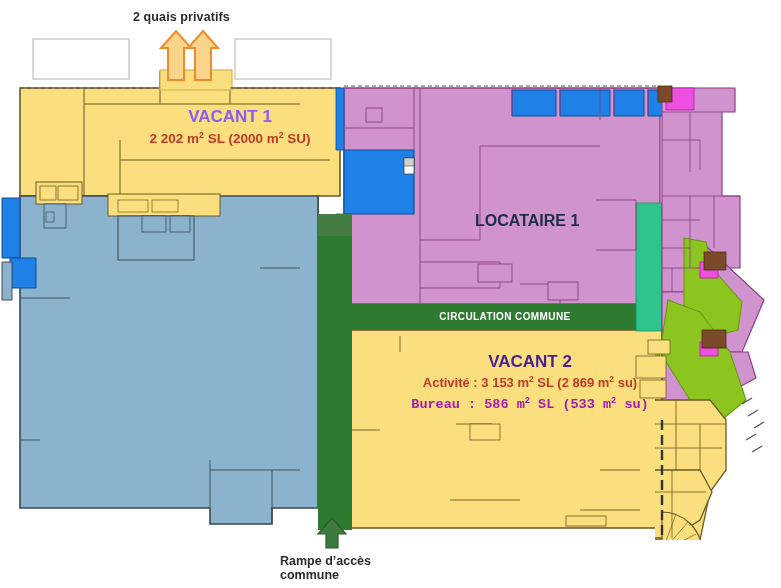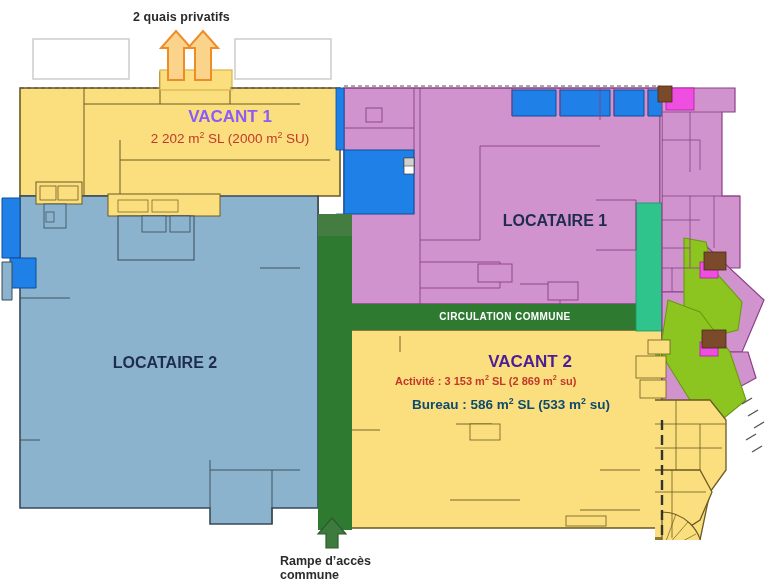--- a/index.html
+++ b/index.html
@@ -24,38 +24,38 @@
     font-size:12.5px;font-weight:bold;color:#2b2b2b;
     line-height:14px;width:94px;
   }
 
   .lbl-vac1-t{
     left:130px;top:107px;width:200px;text-align:center;
     font-size:17px;font-weight:bold;color:#8b5cf6;
   }
   .lbl-vac1-s{
     left:90px;top:131px;width:280px;text-align:center;
-    font-size:13.5px;font-weight:normal;color:#c0392b;
+    font-size:13.5px;font-weight:bold;color:#c0392b;
   }
 
   .lbl-vac2-t{
     left:430px;top:352px;width:200px;text-align:center;
     font-size:17px;font-weight:bold;color:#4c1d95;
   }
   .lbl-vac2-a{
-    left:395px;top:375px;width:270px;text-align:left;
-    font-size:11px;font-weight:bold;color:#c0392b;
+    left:395px;top:375px;width:270px;text-align:center;
+    font-size:13px;font-weight:bold;color:#c0392b;
   }
   .lbl-vac2-b{
-    left:376px;top:397px;width:270px;text-align:center;
-    font-size:13.5px;font-weight:bold;color:#0c4a6e;
+    left:395px;top:397px;width:270px;text-align:center;
+    font-size:13.5px;font-weight:bold;color:#a21caf;font-family:Liberation Mono, monospace;
   }
 
   .lbl-loc1{
-    left:475px;top:212px;width:160px;text-align:center;
+    left:475px;top:212px;width:160px;
     font-size:16px;font-weight:bold;color:#1f2d4d;
   }
   .lbl-loc2{
     left:85px;top:354px;width:160px;text-align:center;
     font-size:16px;font-weight:bold;color:#1f2d4d;
   }
   .lbl-circ{
     left:375px;top:311px;width:260px;text-align:center;
     font-size:10px;font-weight:bold;color:#ffffff;letter-spacing:.4px;
   }
@@ -289,21 +289,20 @@
 
   <div class="lbl lbl-quais">2 quais privatifs</div>
 
   <div class="lbl lbl-vac1-t">VACANT 1</div>
   <div class="lbl lbl-vac1-s">
     2&nbsp;202 m<sup>2</sup> SL (2000 m<sup>2</sup> SU)
   </div>
 
   <div class="lbl lbl-loc1">LOCATAIRE 1</div>
 
-  <div class="lbl lbl-loc2">LOCATAIRE 2</div>
 
   <div class="lbl lbl-circ">CIRCULATION COMMUNE</div>
 
   <div class="lbl lbl-vac2-t">VACANT 2</div>
   <div class="lbl lbl-vac2-a">
     Activité : 3&nbsp;153 m<sup>2</sup> SL (2&nbsp;869 m<sup>2</sup> su)
   </div>
   <div class="lbl lbl-vac2-b">
     Bureau : 586 m<sup>2</sup> SL (533 m<sup>2</sup> su)
   </div>

